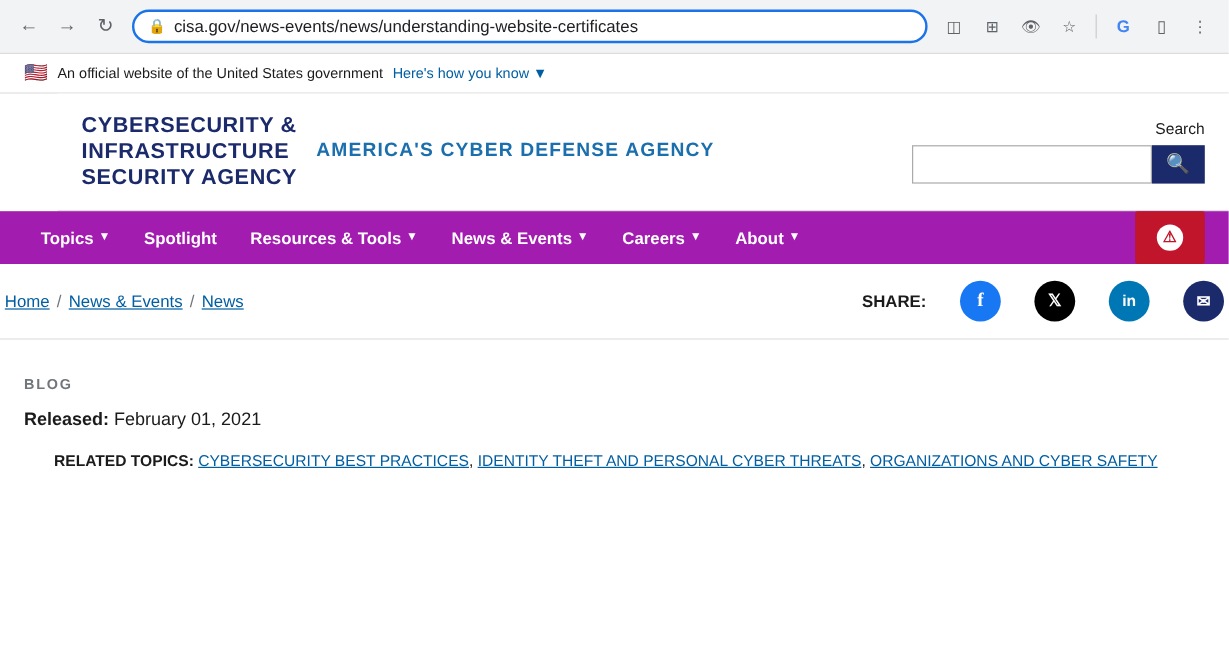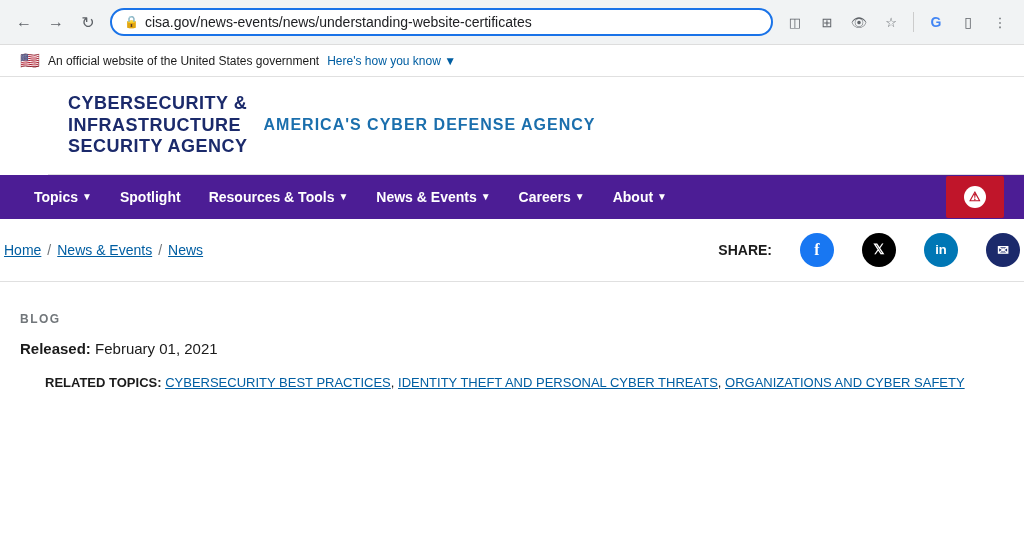--- a/index.html
+++ b/index.html
@@ -81,23 +81,22 @@
       border: 1px solid #aaa; padding: 6px 10px; font-size: 14px;
       outline: none; width: 200px;
     }
     .search-btn {
       background: #1b2a6b; border: none; padding: 6px 12px; cursor: pointer;
       color: #fff; font-size: 16px;
     }
 
     
     .main-nav {
-      background: #4c1d95;
-      display: flex;
-      align-items: center;
+      background: #a21caf;
+      display: flex;
       padding: 0 20px;
       justify-content: space-between;
     }
     .nav-items { display: flex; align-items: center; }
     .nav-item {
       color: #fff; padding: 14px 14px; font-size: 14px; font-weight: 600;
       cursor: pointer; display: flex; align-items: center; gap: 4px;
       white-space: nowrap;
     }
     .nav-arrow { font-size: 10px; }
@@ -189,20 +188,27 @@
 <div class="site-header">
   <div class="logo-section">
     <div>
       <div class="agency-name">
         <div>CYBERSECURITY &amp;</div>
         <div>INFRASTRUCTURE</div>
         <div>SECURITY AGENCY</div>
       </div>
     </div>
     <div class="tagline">AMERICA'S CYBER DEFENSE AGENCY</div>
+  </div>
+  <div class="search-section">
+    <span class="search-label">Search</span>
+    <div class="search-row">
+      <input class="search-input" type="text" style="">
+      <button class="search-btn">🔍</button>
+    </div>
   </div>
 </div>
 
 <nav class="main-nav">
   <div class="nav-items">
     <div class="nav-item">
       <span>Topics</span>
       <span class="nav-arrow">▼</span>
     </div>
     <div class="nav-item">

